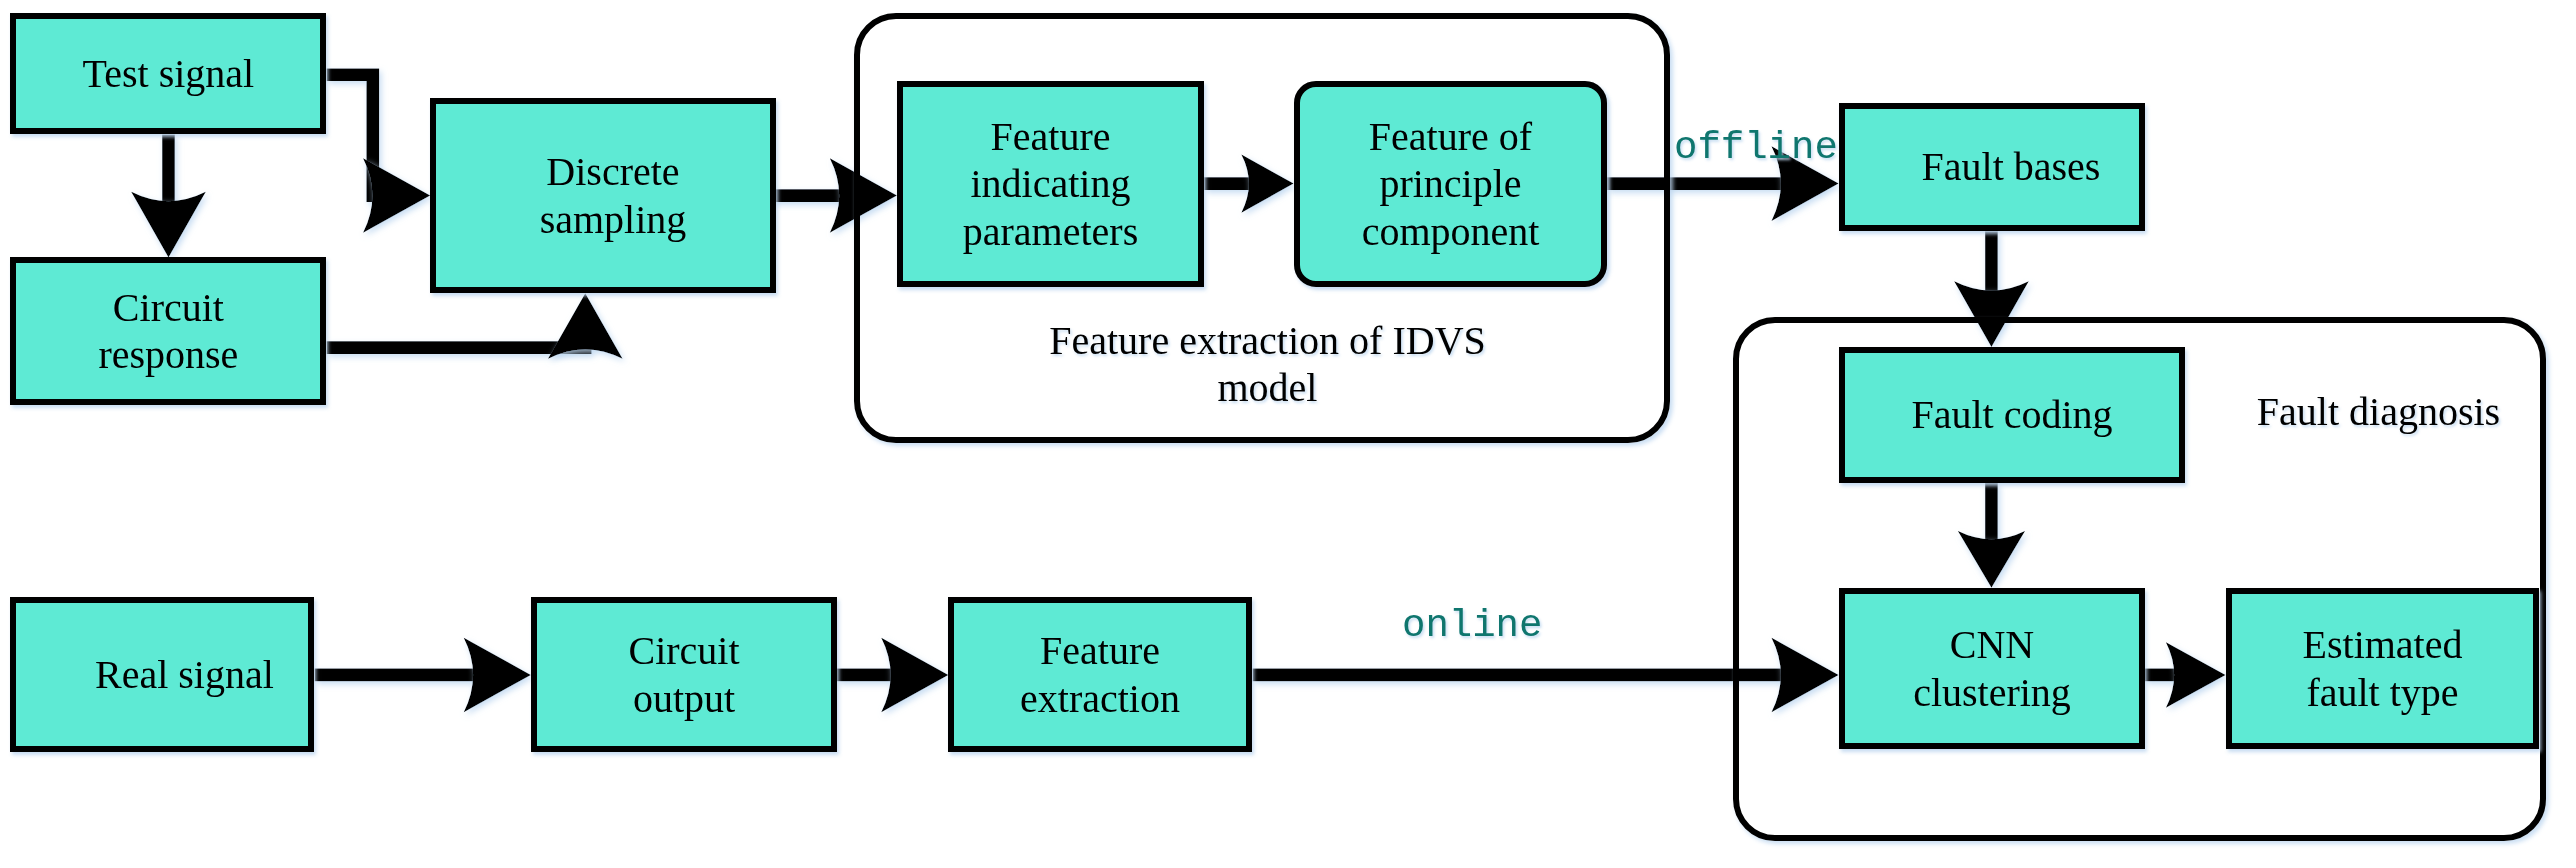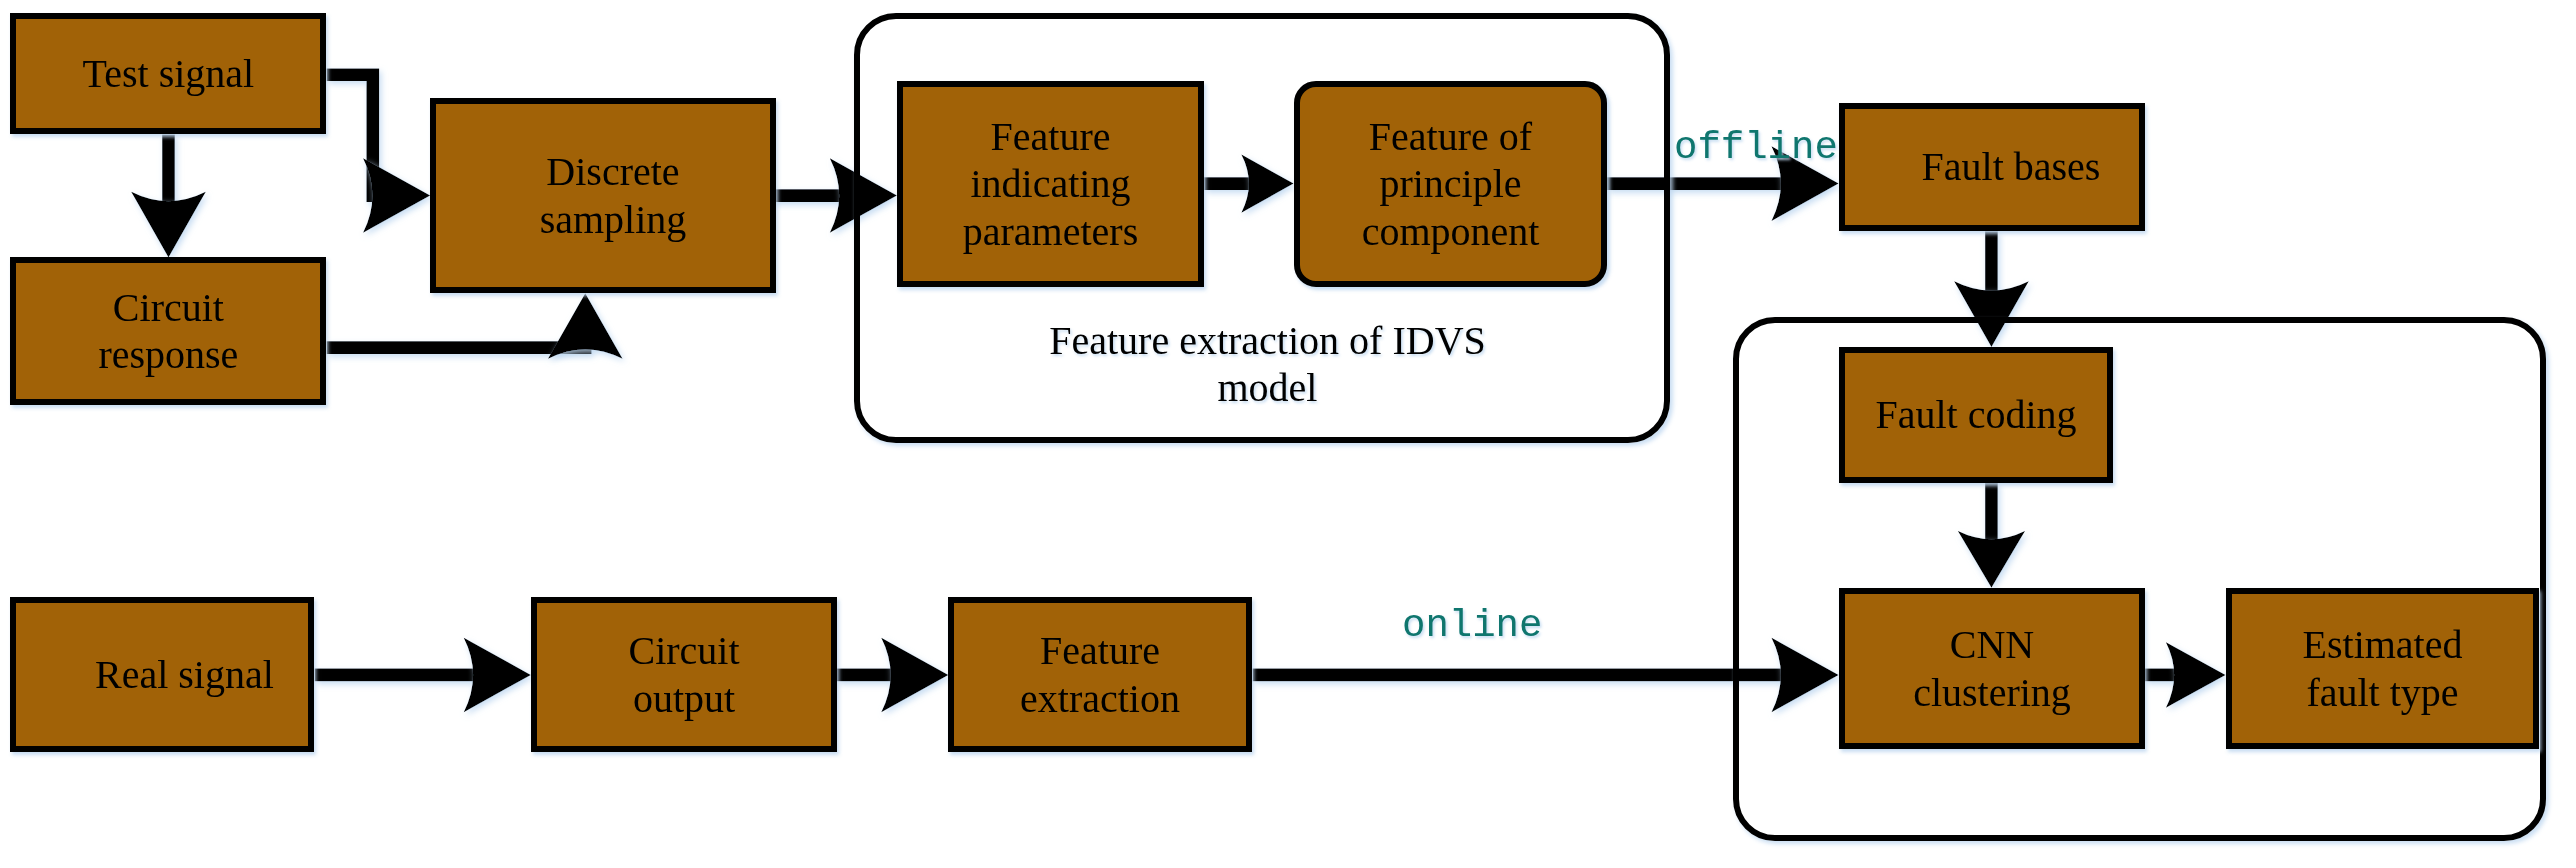--- a/index.html
+++ b/index.html
@@ -22,21 +22,21 @@
     position: absolute;
     top: 0;
     left: 0;
     width: 2576px;
     height: 869px;
   }
   .node-box {
     position: absolute;
     box-sizing: border-box;
     border: 6.7px solid #000000;
-    background: #a16207;
+    background: #5eead4;
     display: flex;
     align-items: center;
     justify-content: center;
     text-align: center;
     line-height: 1.18;
     color: #000000;
     font-family: "Liberation Serif", "DejaVu Serif", serif;
     font-size: 40px;
     box-shadow: 2.2px 3px 3.7px rgba(190, 215, 240, 0.85);
   }
@@ -137,40 +137,41 @@
   </svg>
 
   <div class="layer-boxes">
     <div class="group-box" style="left:854px; top:13.4px; width:816px; height:430px;"></div>
 
     <div class="group-box" style="left:1733px; top:317px; width:813px; height:524px;"></div>
 
     <div class="free-label" style="left:984px; top:317px; width:567px;">Feature extraction of IDVS
 model</div>
 
+    <div class="free-label" style="left:2207px; top:388px; width:343px;">Fault diagnosis</div>
 
     <div class="node-box" style="left:10.4px; top:13.4px; width:316px; height:121px;">Test signal</div>
 
     <div class="node-box" style="left:10.4px; top:257px; width:316px; height:148px; white-space:pre-line;">Circuit
 response</div>
 
     <div class="node-box" style="left:430px; top:98px; width:346px; height:195px; white-space:pre-line;padding-left:20px;">Discrete
 sampling</div>
 
     <div class="node-box" style="left:897px; top:81px; width:307px; height:206px; white-space:pre-line;">Feature
 indicating
 parameters</div>
 
     <div class="node-box" style="left:1294px; top:81px; width:313px; height:206px; white-space:pre-line;border-radius:22px;">Feature of
 principle
 component</div>
 
     <div class="node-box" style="left:1839px; top:103px; width:306px; height:128px;padding-left:38px;">Fault bases</div>
 
-    <div class="node-box" style="left:1839px; top:347px; width:274px; height:136px;">Fault coding</div>
+    <div class="node-box" style="left:1839px; top:347px; width:346px; height:136px;">Fault coding</div>
 
     <div class="node-box" style="left:1839px; top:588px; width:306px; height:161px; white-space:pre-line;">CNN
 clustering</div>
 
     <div class="node-box" style="left:2226px; top:588px; width:313px; height:161px; white-space:pre-line;">Estimated
 fault type</div>
 
     <div class="node-box" style="left:10.4px; top:597px; width:304px; height:155px;padding-left:44px;">Real signal</div>
 
     <div class="node-box" style="left:531px; top:597px; width:306px; height:155px; white-space:pre-line;">Circuit

